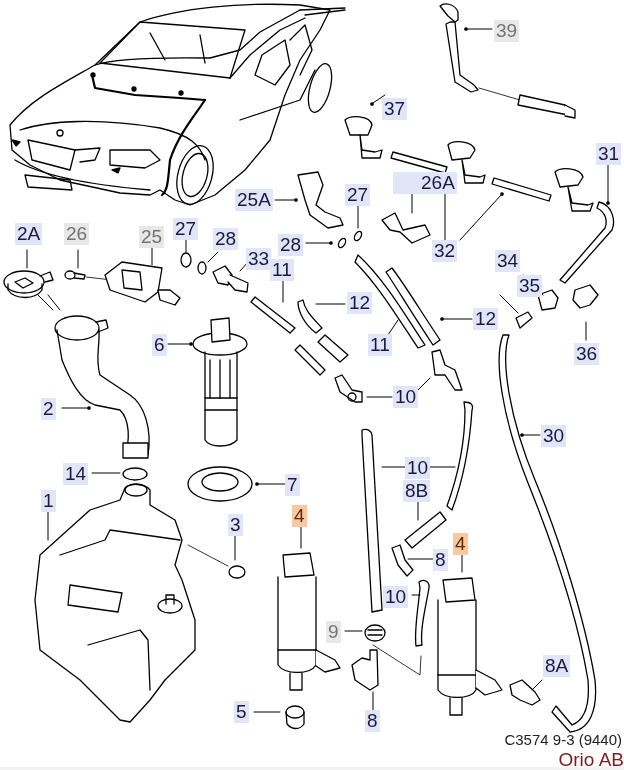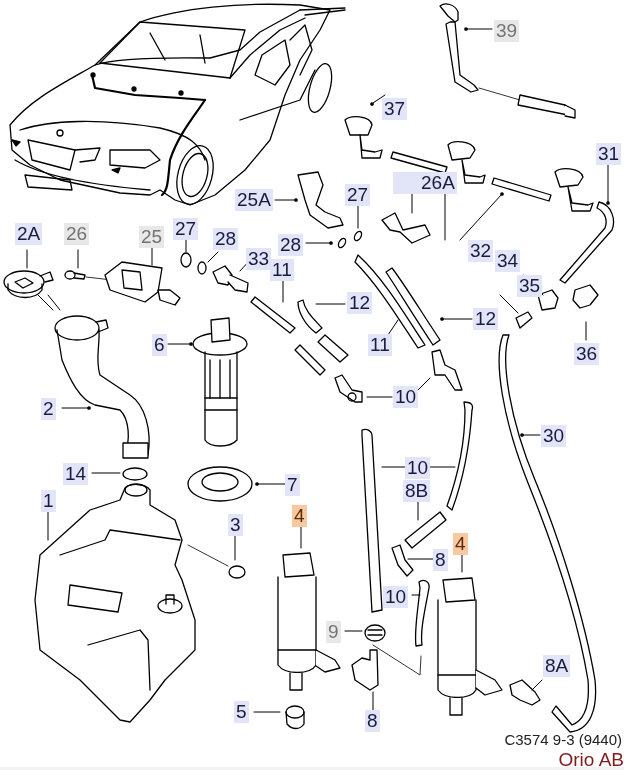--- a/index.html
+++ b/index.html
@@ -272,21 +272,21 @@
     <line x1="532" y1="690" x2="542" y2="680" stroke-width="1"></line>
   </g>
 </svg>
 
 <div class="callout gray" style="left:494px;top:20px;">39</div>
 <div class="callout" style="left:382px;top:98px;">37</div>
 <div class="callout" style="left:596px;top:143px;">31</div>
 <div class="callout" style="left:235px;top:189px;">25A</div>
 <div class="callout" style="left:345px;top:184px;">27</div>
 <div class="callout" style="left:393px;top:172px;padding-left:28px;">26A</div>
-<div class="callout" style="left:432px;top:240px;margin-left:36px;">32</div>
+<div class="callout" style="left:432px;top:240px;">32</div>
 <div class="callout" style="left:15px;top:223px;">2A</div>
 <div class="callout gray" style="left:64px;top:223px;">26</div>
 <div class="callout gray" style="left:139px;top:226px;">25</div>
 <div class="callout" style="left:173px;top:218px;">27</div>
 <div class="callout" style="left:213px;top:228px;">28</div>
 <div class="callout" style="left:246px;top:240px;margin-top:8px;">33</div>
 <div class="callout" style="left:278px;top:234px;">28</div>
 <div class="callout" style="left:270px;top:259px;">11</div>
 <div class="callout" style="left:347px;top:292px;">12</div>
 <div class="callout" style="left:495px;top:250px;">34</div>

